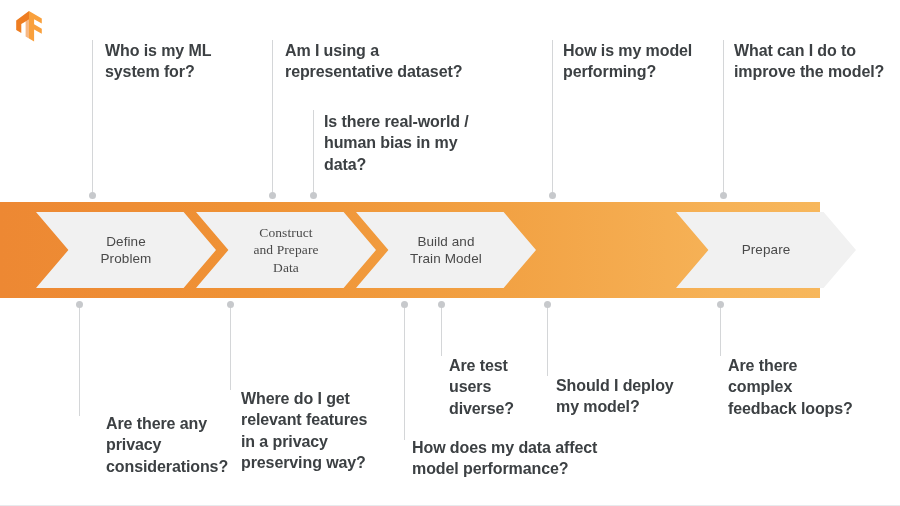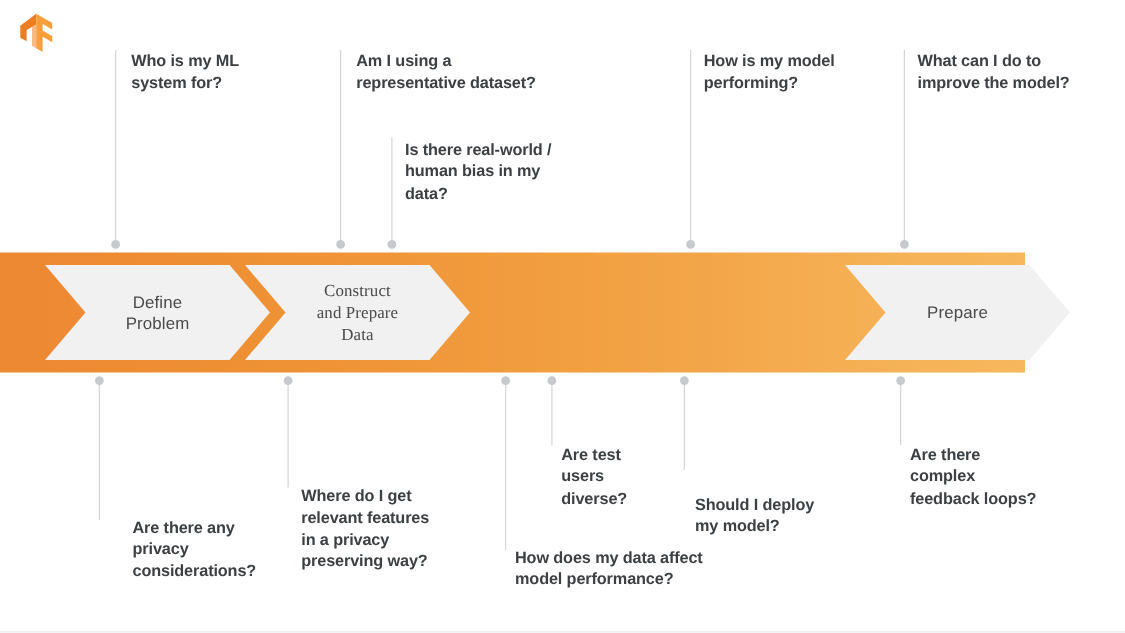--- a/index.html
+++ b/index.html
@@ -40,21 +40,21 @@
     border-radius: 50%;
     background: #c7c9cc;
     left: -3px;
   }
   .connector.up .dot   { bottom: -3px; }
   .connector.down .dot { top: -3px; }
 
   
   .q {
     position: absolute;
-    font-size: 13px;
+    font-size: 16px;
     line-height: 1.34;
     font-weight: bold;
     color: #3c4043;
     letter-spacing: -0.1px;
     white-space: pre-line;
   }
 
   
   .band {
     position: absolute;
@@ -137,20 +137,25 @@
 Problem</span>
     </div>
 
     <div class="step" style="left:196px; width:180px;
                 clip-path: polygon(0 0, 82% 0, 100% 50%, 82% 100%, 0 100%, 18% 50%); font-family: Liberation Serif, serif;">
       <span class="step-label">Construct
 and Prepare
 Data</span>
     </div>
 
+    <div class="step" style="left:356px; width:180px;
+                clip-path: polygon(0 0, 82% 0, 100% 50%, 82% 100%, 0 100%, 18% 50%);">
+      <span class="step-label">Build and
+Train Model</span>
+    </div>
 
 
     <div class="step" style="left:676px; width:180px;
                 clip-path: polygon(0 0, 82% 0, 100% 50%, 82% 100%, 0 100%, 18% 50%);">
       <span class="step-label">Prepare</span>
     </div>
 
   </div>
 </div>
 
@@ -178,17 +183,17 @@
 considerations?</div>
 <div class="q" style="left:241px; top:388px; width:180px;">Where do I get
 relevant features
 in a privacy
 preserving way?</div>
 <div class="q" style="left:449px; top:355px; width:110px;">Are test
 users
 diverse?</div>
 <div class="q" style="left:412px; top:437px; width:240px;">How does my data affect
 model performance?</div>
-<div class="q" style="left:556px; top:375px; width:180px;margin-top:20px;">Should I deploy
+<div class="q" style="left:556px; top:375px; width:180px;">Should I deploy
 my model?</div>
 <div class="q" style="left:728px; top:355px; width:170px;">Are there
 complex
 feedback loops?</div>
 
 </body></html>

